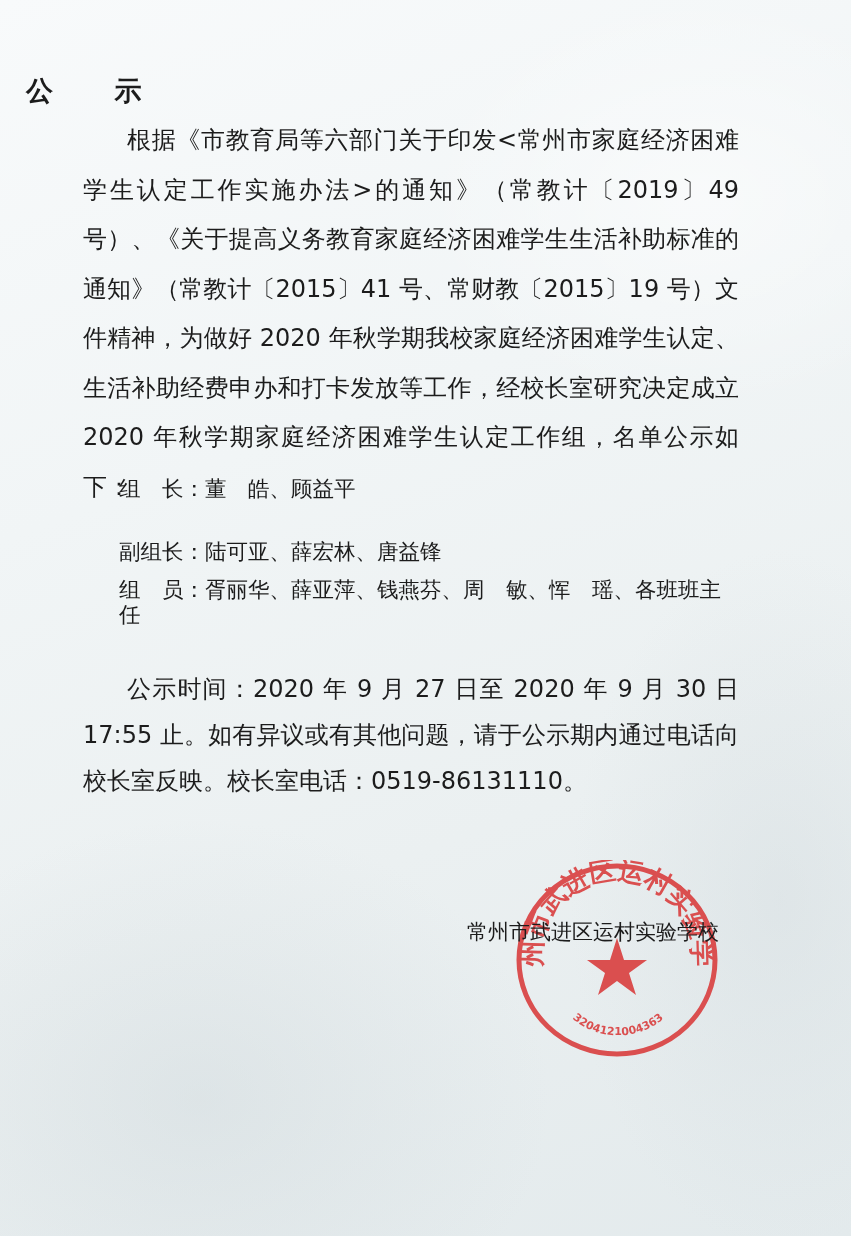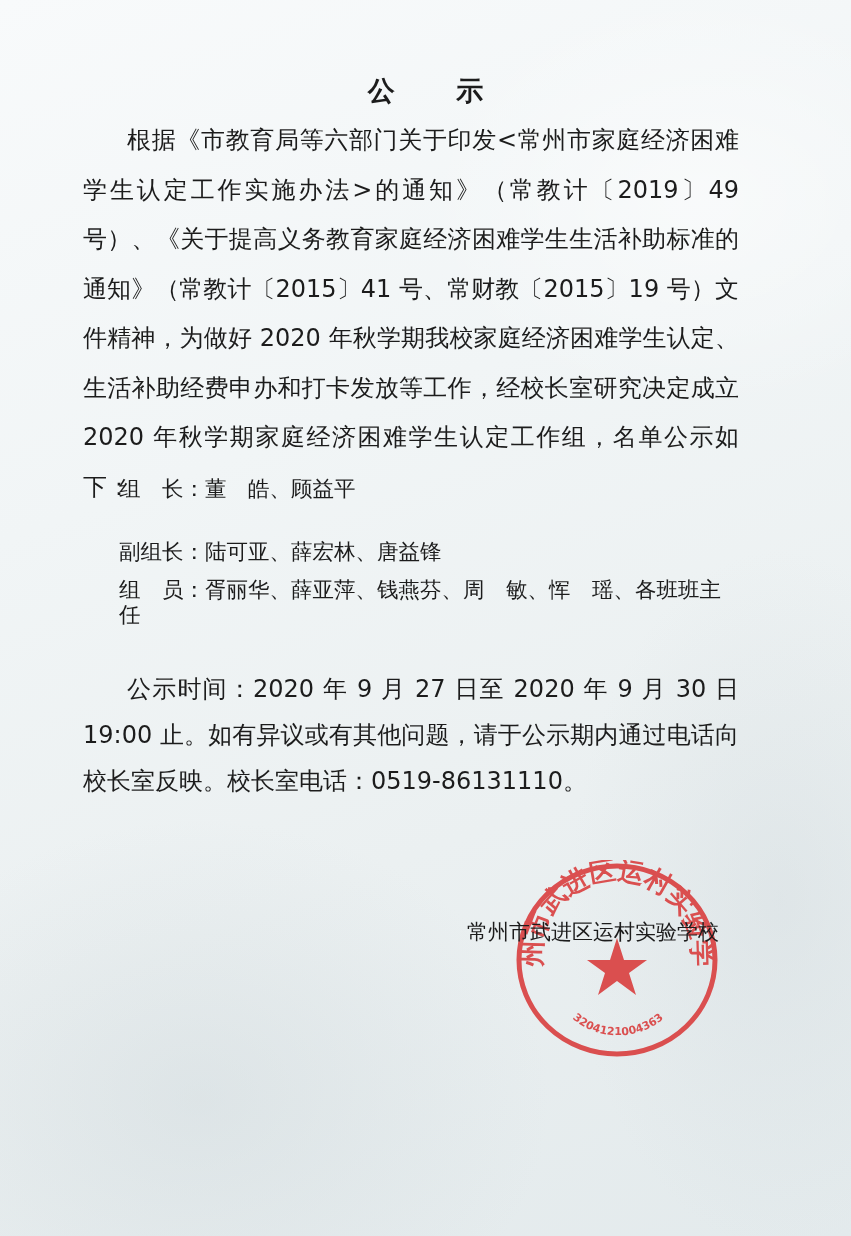--- a/index.html
+++ b/index.html
@@ -16,21 +16,20 @@
       position: absolute; inset: 0;
       background:
         radial-gradient(ellipse 400px 300px at 700px 200px, rgba(255,255,255,0.5), rgba(255,255,255,0) 70%),
         radial-gradient(ellipse 500px 400px at 200px 1100px, rgba(200,210,214,0.35), rgba(0,0,0,0) 70%),
         radial-gradient(ellipse 300px 500px at 780px 900px, rgba(205,214,218,0.35), rgba(0,0,0,0) 70%);
       pointer-events: none;
     }
     .title {
       position: absolute;
       top: 73px; left: 0; width: 851px;
-      text-align: center;
       font-size: 27px;
       font-weight: bold;
       letter-spacing: 26px;
       padding-left: 26px;
       box-sizing: border-box;
     }
     .body-text {
       position: absolute;
       left: 83px;
       width: 656px;
@@ -86,21 +85,21 @@
     <span class="role">组　长：</span><span>董　皓、顾益平</span>
   </div>
   <div class="member-row r2">
     <span class="role">副组长：</span><span>陆可亚、薛宏林、唐益锋</span>
   </div>
   <div class="member-row r3">
     <span class="role">组　员：</span><span>胥丽华、薛亚萍、钱燕芬、周　敏、恽　瑶、各班班主任</span>
   </div>
 </div>
 
-<div class="body-text notice">公示时间：2020 年 9 月 27 日至 2020 年 9 月 30 日 19:00 止。如有异议或有其他问题，请于公示期内通过电话向校长室反映。校长室电话：0519-86131110。</div>
+<div class="body-text notice">公示时间：2020 年 9 月 27 日至 2020 年 9 月 30 日 17:55 止。如有异议或有其他问题，请于公示期内通过电话向校长室反映。校长室电话：0519-86131110。</div>
 
 <svg class="stamp" viewBox="0 0 210 200" xmlns="http://www.w3.org/2000/svg">
   <defs>
     <path id="arcTop" d="M 30 108 A 76 76 0 1 1 180 108"></path>
     <path id="arcBottom" d="M 52 150 A 70 70 0 0 0 160 150"></path>
   </defs>
   <ellipse cx="105" cy="100" rx="98" ry="94" fill="none" stroke="#d93a3a" stroke-width="5"></ellipse>
   <g>
     <polygon fill="#d93a3a" points="105,78 112,100 135,100 117,113 124,135 105,121 86,135 93,113 75,100 98,100"></polygon>
   </g>

